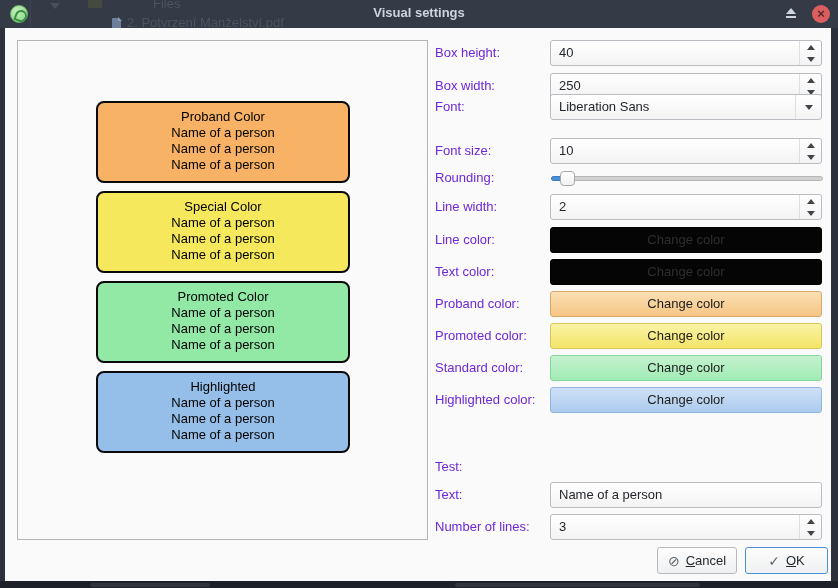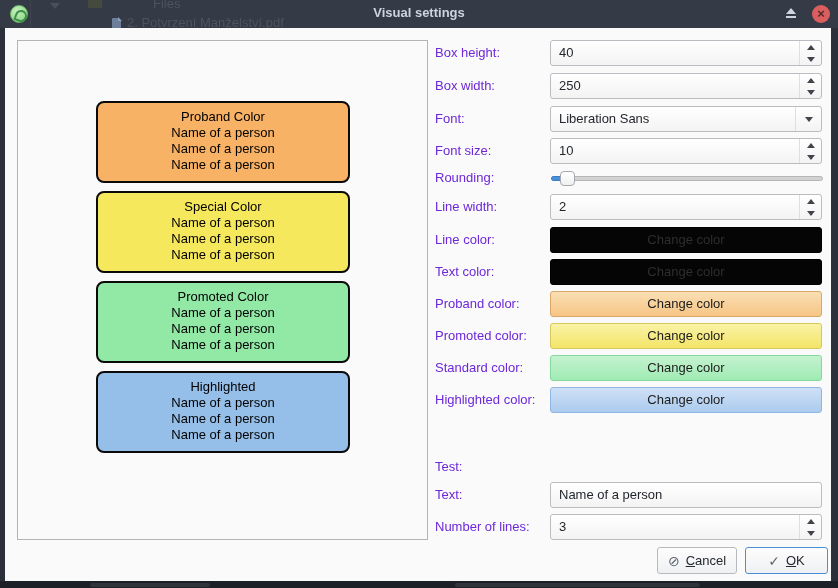--- a/index.html
+++ b/index.html
@@ -163,21 +163,21 @@
           <div class="spin-btn">
               <i class="tri-up"></i>
             </div>
           <div class="spin-btn">
               <i class="tri-down"></i>
             </div>
         </div>
       </div>
     </div>
 
-    <div class="row" style="top:78px; left:0; right:0;padding-left:17px;">
+    <div class="row" style="top:66px; left:0; right:0;padding-left:17px;">
       <span class="lbl">Font:</span>
       <div class="field">
         <span>Liberation Sans</span>
         <div class="combo-arrow">
             <i class="tri-down"></i>
           </div>
       </div>
     </div>
 
     <div class="row" style="top:110px; left:0; right:0;">

